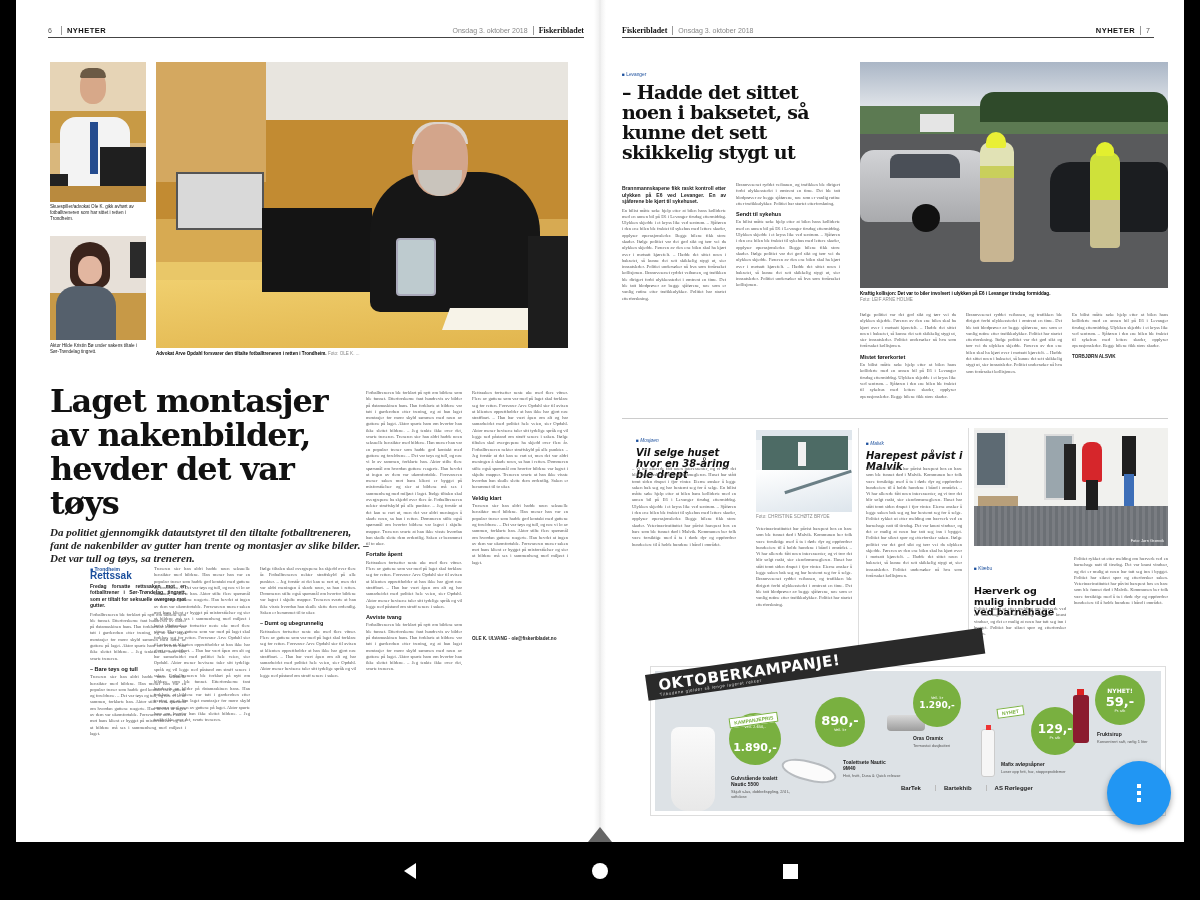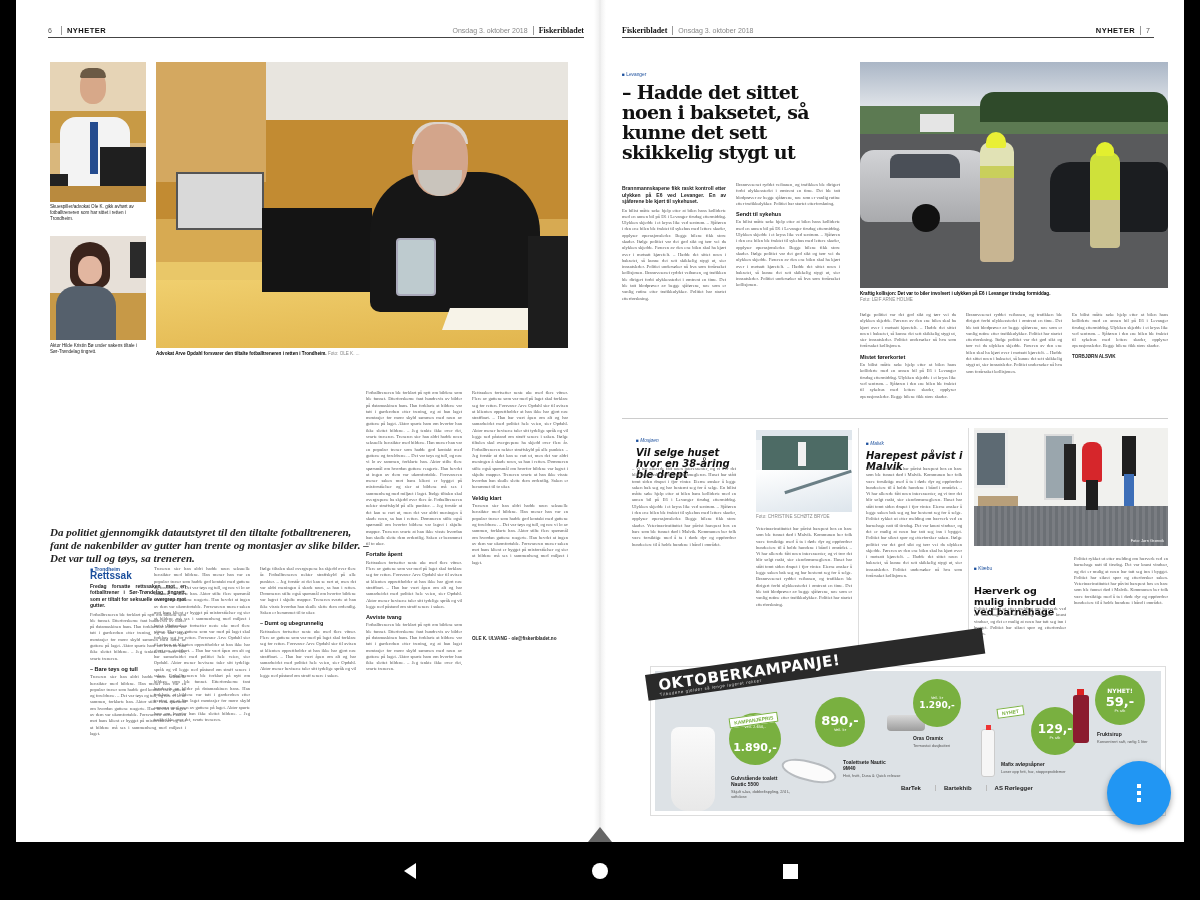--- a/index.html
+++ b/index.html
@@ -204,20 +204,21 @@
           <div class="beard"></div>
           <div class="jug"></div>
           <div class="papers"></div>
           <div class="mon3"></div>
       </div>
       <div class="cap" style="left:140px;top:351px;width:412px;">
         <b>Advokat Arve Opdahl forsvarer den tiltalte fotballtreneren i retten i Trondheim.</b>
         <span class="cred">Foto: OLE K. ...</span>
       </div>
 
+      <h1 class="headline-big">Laget montasjer av nakenbilder, hevder det var tøys</h1>
       <p class="ingress">Da politiet gjennomgikk datautstyret til den tiltalte fotballtreneren, fant de nakenbilder av gutter han trente og montasjer av slike bilder. – Det var tull og tøys, sa treneren.</p>
 
       <div class="col" style="left:34px;top:566px;width:96px;height:250px;margin-left:40px;">
         <span class="byline-tag">■ Trondheim</span>
         <span class="byline-name">Rettssak</span>
         <span class="lead">Fredag forsatte rettssaken mot en fotballtrener i Sør-Trøndelag tingrett, som er tiltalt for seksuelle overgrep mot gutter.</span>
         <span>Fotballtreneren ble forklart på nytt om bildene som ble funnet. Etterforskerne fant hundrevis av bilder på datamaskinen hans. Han forklarte at bildene var tatt i garderoben etter trening, og at han laget montasjer for moro skyld sammen med noen av guttene på laget. Aktor spurte ham om hvorfor han ikke slettet bildene. – Jeg tenkte ikke over det, svarte treneren.</span>
         <span class="sub">– Bare tøys og tull</span>
         <span>Treneren sier han aldri hadde noen seksuelle hensikter med bildene. Han mener han var en populær trener som hadde god kontakt med guttene og foreldrene. – Det var tøys og tull, og noe vi lo av sammen, forklarte han. Aktor stilte flere spørsmål om hvordan guttene reagerte. Han hevdet at ingen av dem var ukomfortable. Forsvareren mener saken mot hans klient er bygget på misforståelser og sier at bildene må ses i sammenheng med miljøet i laget.</span>
       </div>

